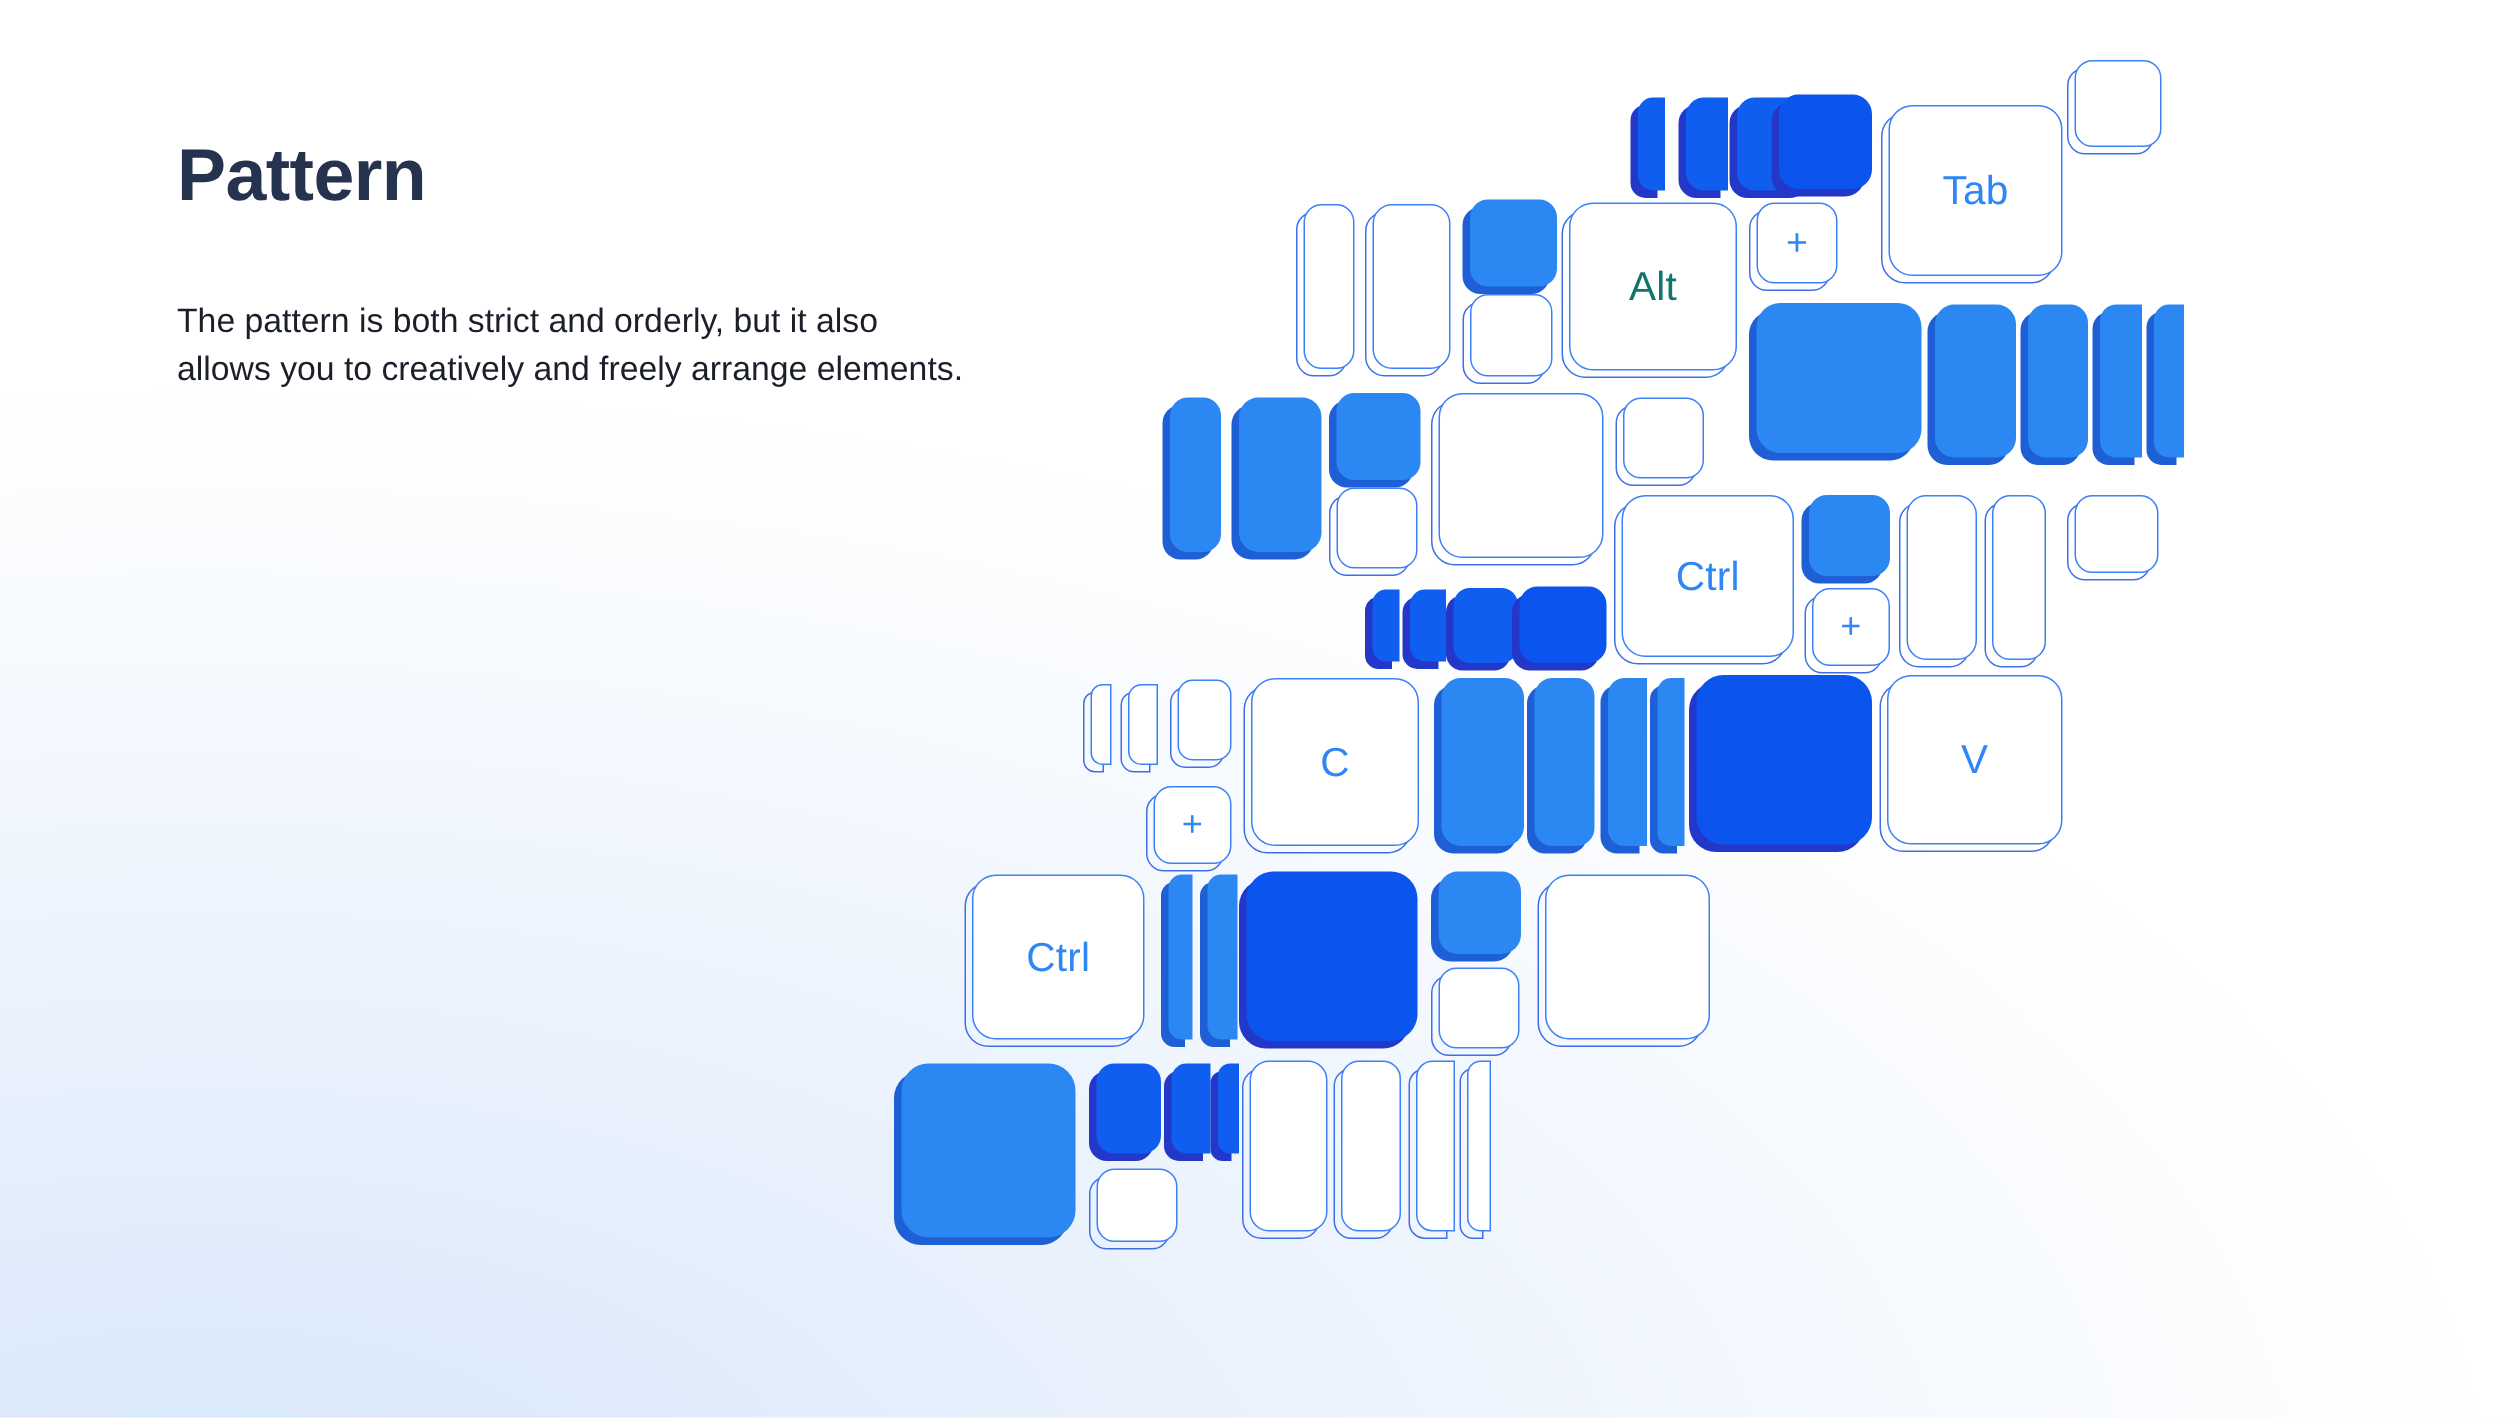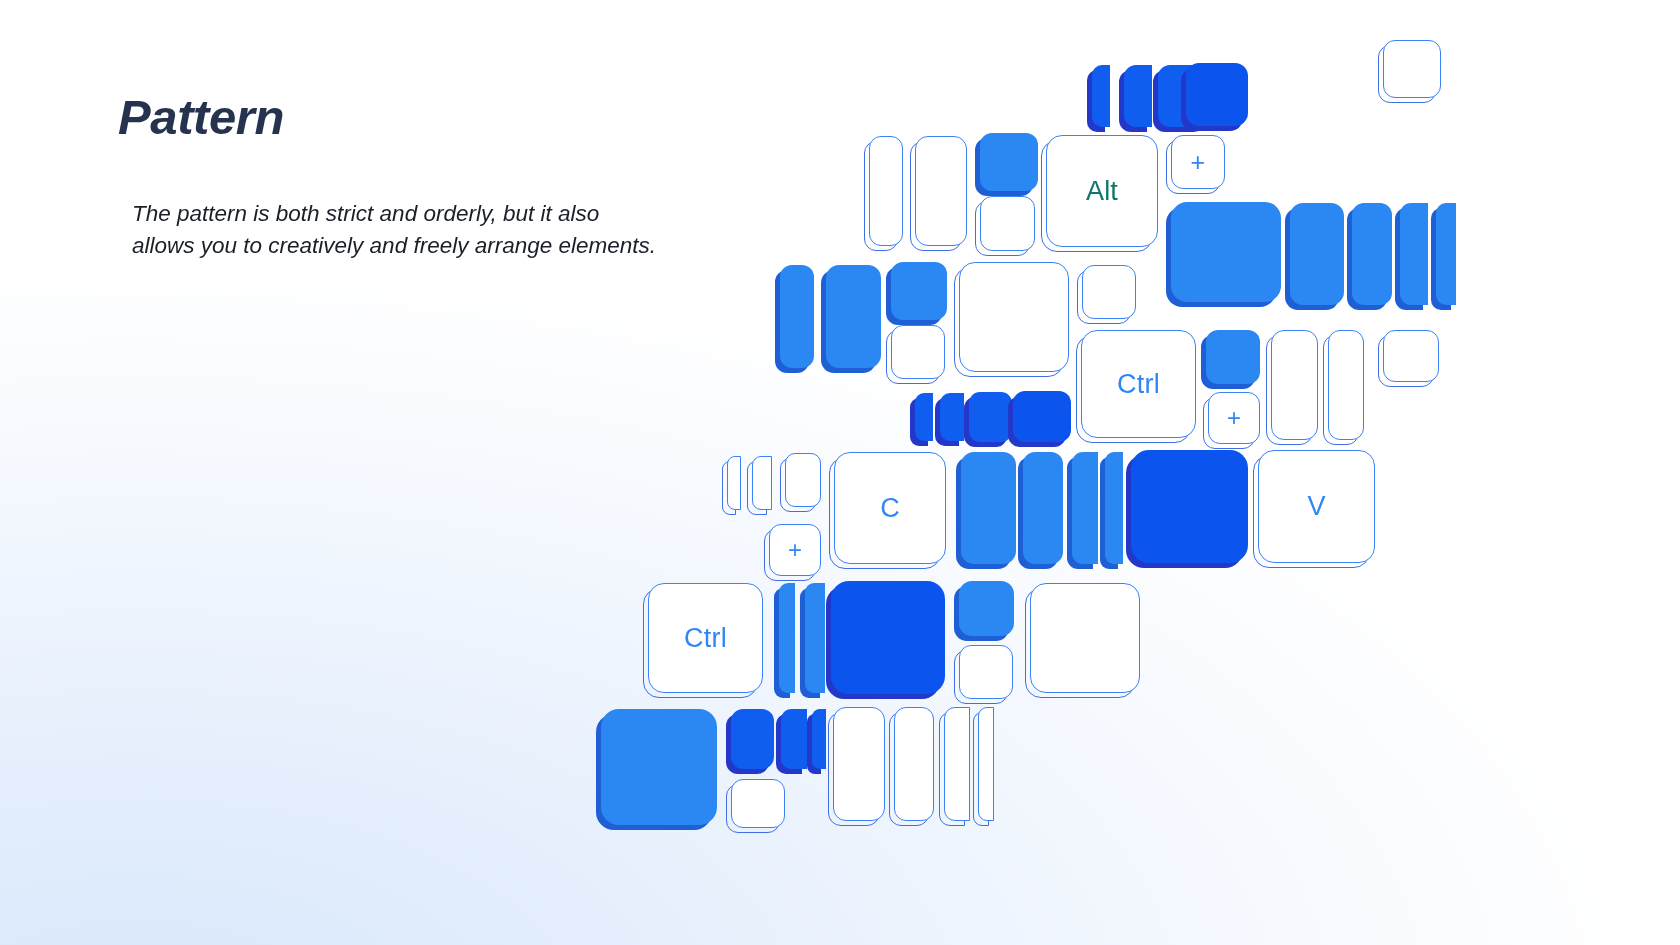--- a/index.html
+++ b/index.html
@@ -10,27 +10,27 @@
     background:#ffffff;
   }
   #stage{
     position:relative;width:1680px;height:945px;overflow:hidden;
     background:
       radial-gradient(130% 115% at 8% 108%, #d6e7fb 0%, #e4eefc 22%, #f2f7fe 46%, #ffffff 70%),
       linear-gradient(180deg,#ffffff 0%,#ffffff 55%,#f6fafe 100%);
   }
 
   
-  #textcol{position:absolute;left:118px;top:92px;width:560px;font-style:italic;}
+  #textcol{position:absolute;left:118px;top:92px;width:560px;}
   #page-title{
     margin:0;font-size:49px;line-height:1.05;font-weight:700;
     letter-spacing:-0.4px;color:#26334f;
   }
   .para{
-    margin:14px;width:530px;color:#1b1f2a;
+    margin:0;width:530px;color:#1b1f2a;
     font-size:22.5px;line-height:31.5px;font-weight:400;
   }
   #para-1{margin-top:55px;}
   #para-2{margin-top:37px;}
 
   
   #pattern{position:absolute;left:0;top:0;width:1680px;height:945px;}
   .key{position:absolute;box-sizing:border-box;}
 
   
@@ -82,20 +82,26 @@
         <div class="face" style="background: rgb(15, 94, 240);"></div>
       </div>
       <div class="key fill" style="left: 1158px; top: 65px; width: 52px; height: 62px; border-radius: 12px;">
         <div class="shadow" style="background: rgb(35, 56, 200);"></div>
         <div class="face" style="background: rgb(15, 94, 240);"></div>
       </div>
       <div class="key fill" style="left: 1186px; top: 63px; width: 62px; height: 63px; border-radius: 13px;">
         <div class="shadow" style="background: rgb(35, 56, 200);"></div>
         <div class="face" style="background: rgb(11, 85, 238);"></div>
       </div>
+      <div class="key out" style="left: 1259px; top: 70px; width: 116px; height: 114px; border-radius: 16px;">
+        <div class="ghost"></div>
+        <div class="face">
+          <span class="cap" style="font-size: 27px; color: rgb(47, 134, 245);">Tab</span>
+        </div>
+      </div>
       <div class="key out" style="left: 1383px; top: 40px; width: 58px; height: 58px; border-radius: 12px;">
         <div class="ghost"></div>
         <div class="face"></div>
       </div>
       <div class="key out" style="left: 869px; top: 136px; width: 34px; height: 110px; border-radius: 12px;">
         <div class="ghost"></div>
         <div class="face"></div>
       </div>
       <div class="key out" style="left: 915px; top: 136px; width: 52px; height: 110px; border-radius: 13px;">
         <div class="ghost"></div>

